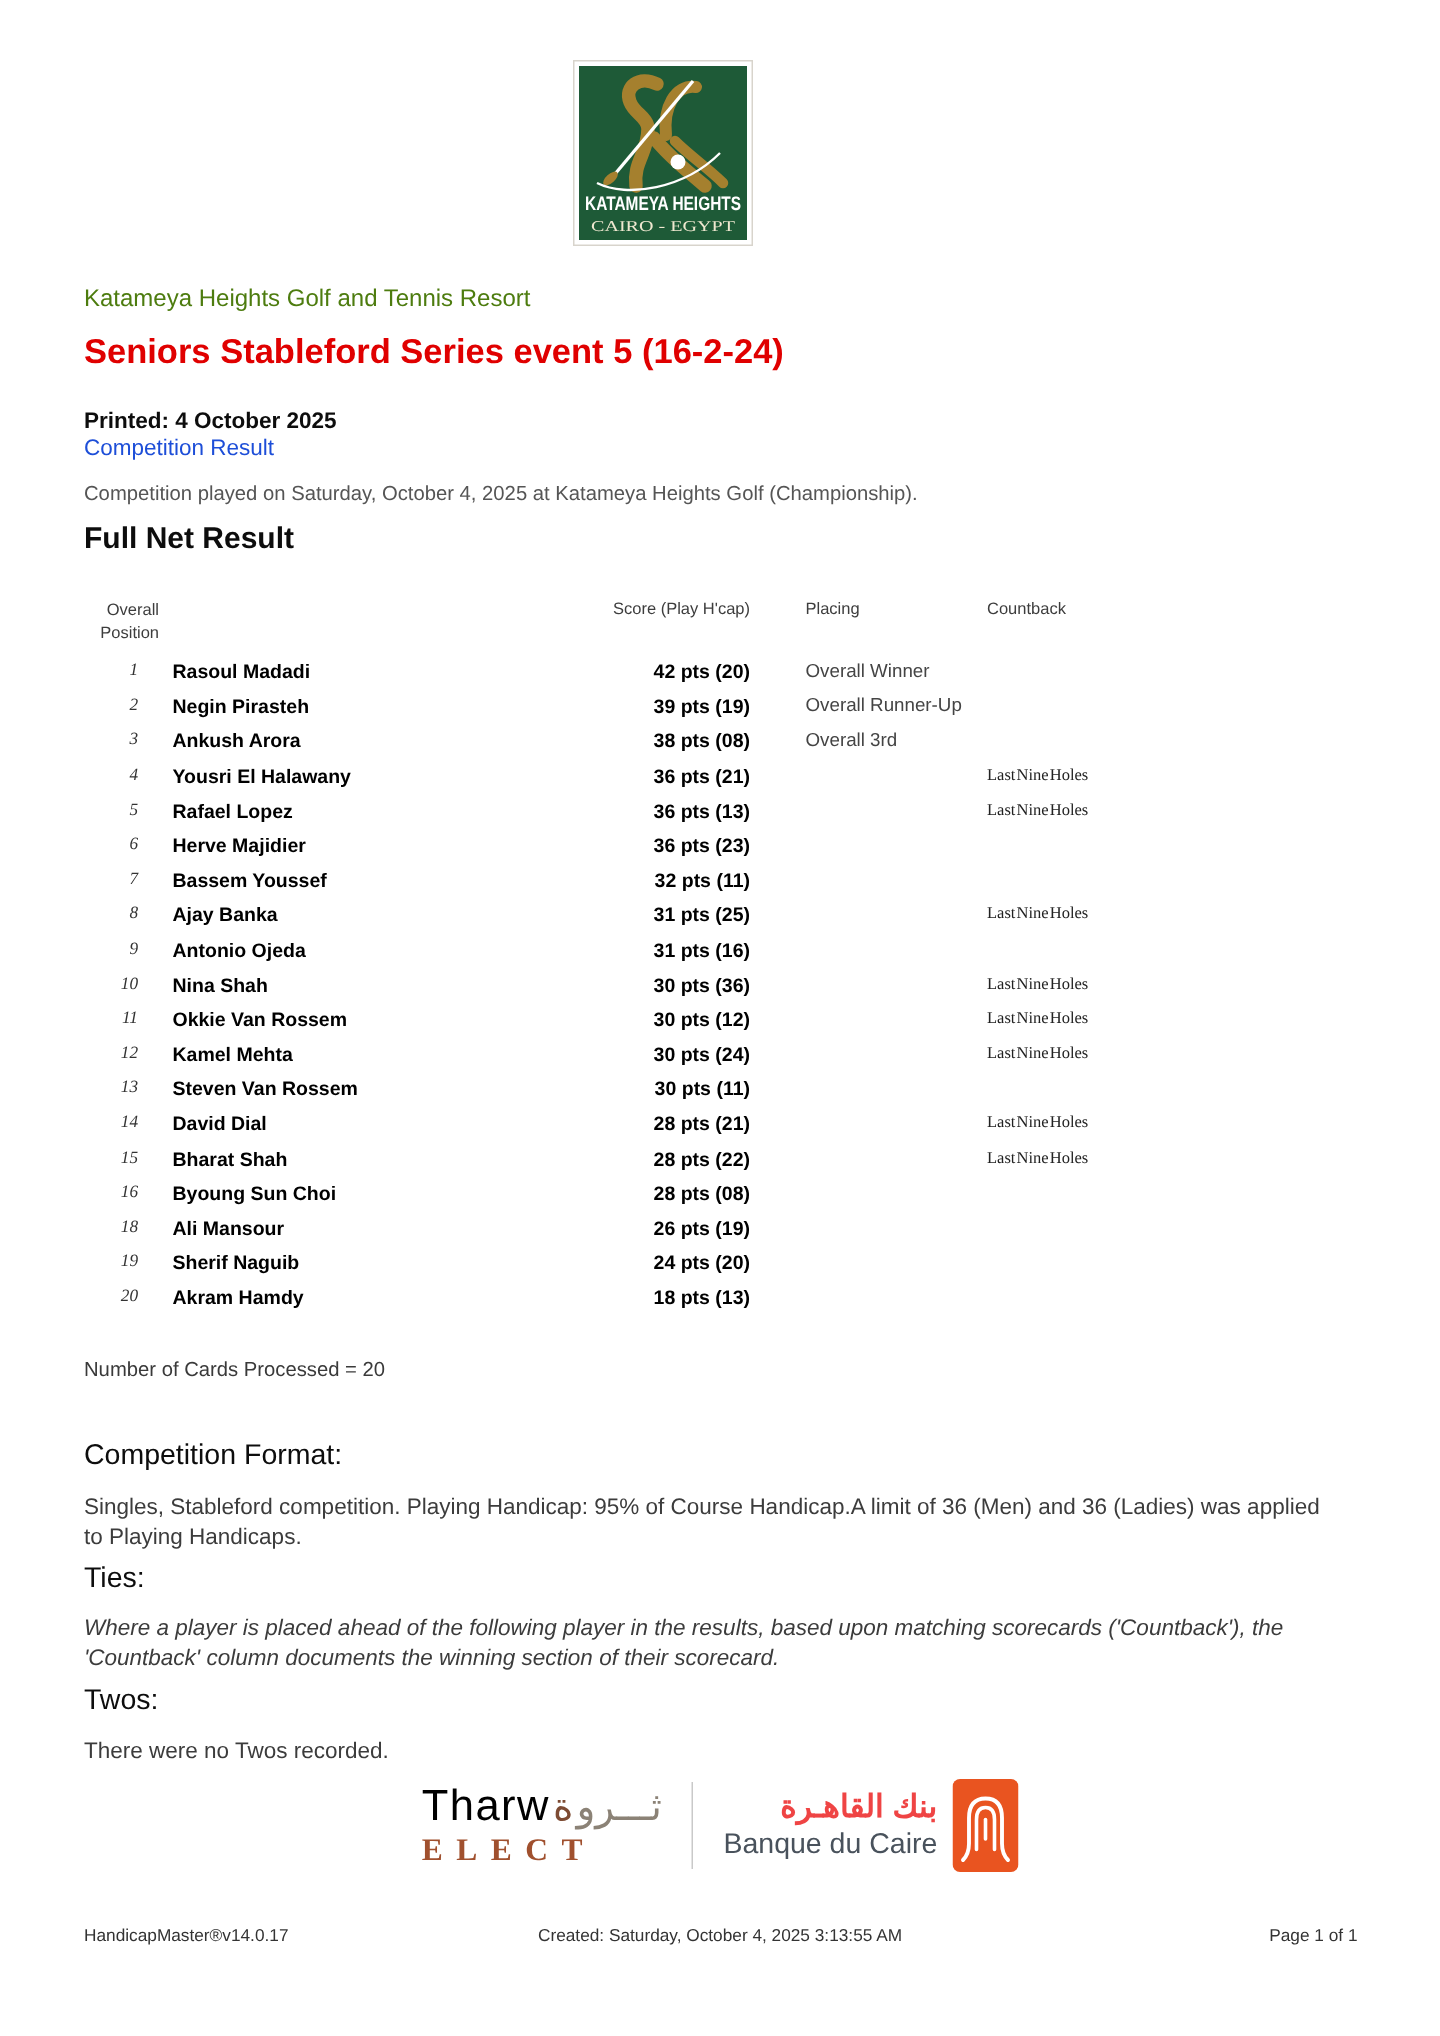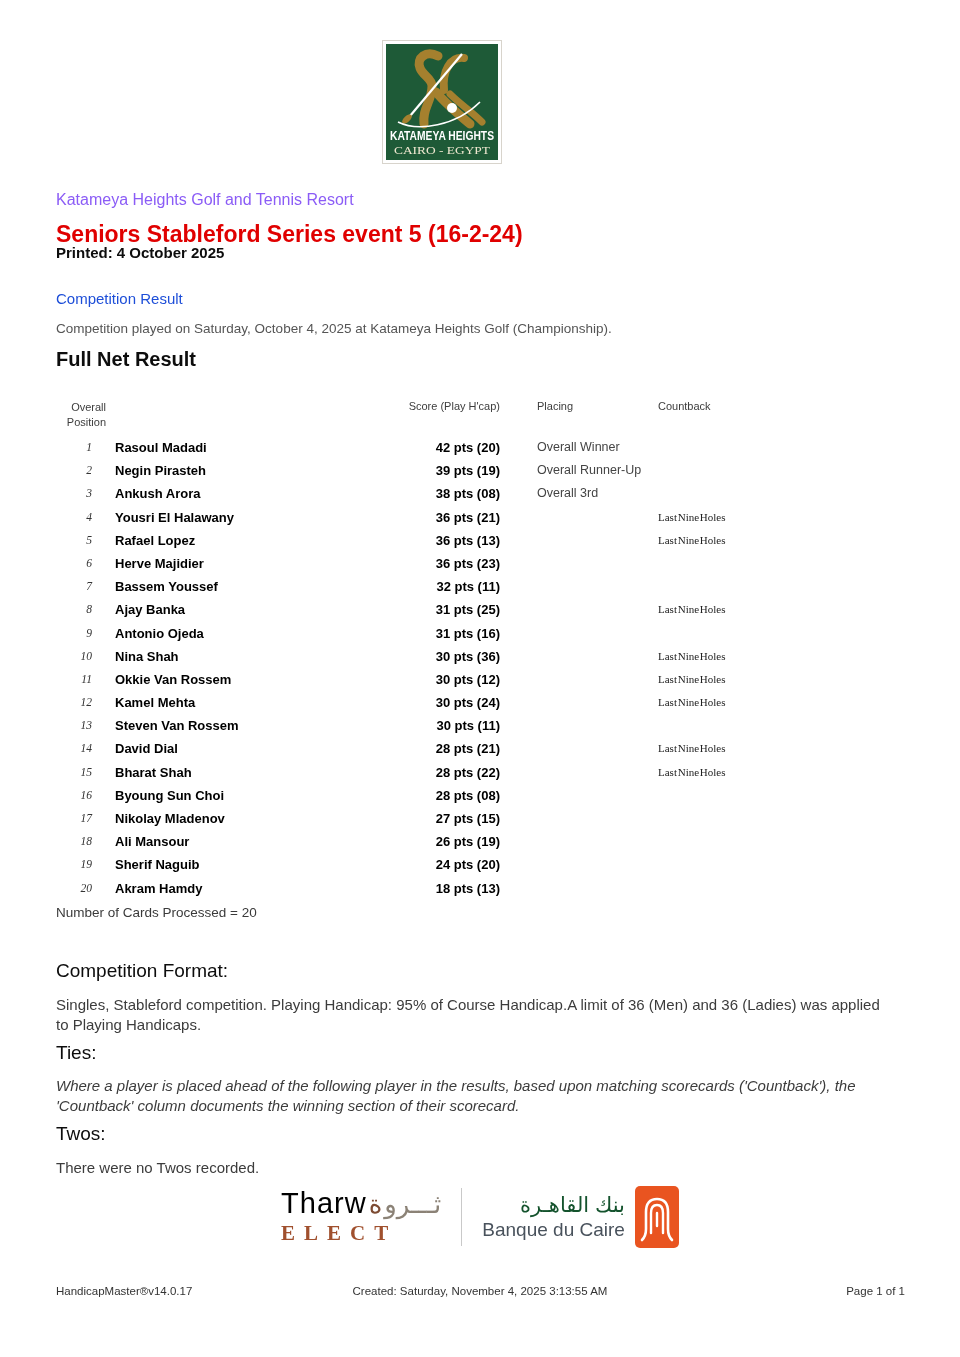--- a/index.html
+++ b/index.html
@@ -9,23 +9,23 @@
     background:#ffffff; overflow:hidden;
     font-family:"Liberation Sans", sans-serif; color:#111;
   }
   
   .logo-frame {
     position:absolute; left:382px; top:40px; width:120px; height:124px;
     border:1px solid #d8d4cc; background:#fff; padding:3px;
   }
   .logo-frame svg { display:block; width:112px; height:116px; }
   
-  .resort-line  { position:absolute; left:56px; top:191px; font-size:16px; color:#8b5cf6; }
+  .resort-line  { position:absolute; left:56px; top:191px; font-size:16px; color:#4d7c0f; }
   .event-title  { position:absolute; left:56px; top:221px; font-size:23px; font-weight:bold; color:#e00000; }
-  .printed-line { position:absolute; left:56px; top:244px; font-size:15px; font-weight:bold; color:#0d0d0d; }
+  .printed-line { position:absolute; left:56px; top:272px; font-size:15px; font-weight:bold; color:#0d0d0d; }
   .comp-result  { position:absolute; left:56px; top:290px; font-size:15px; color:#1d4ed8; }
   .played-line  { position:absolute; left:56px; top:321px; font-size:13.5px; color:#555; }
   .full-net     { position:absolute; left:56px; top:348px; font-size:20px; font-weight:bold; color:#0d0d0d; }
   
   .results { position:absolute; left:0; top:398px; width:960px; }
   .thead { position:relative; height:38px; font-size:11px; color:#3d3d3d; }
   .th-pos { position:absolute; left:56px; width:50px; text-align:right; top:2px; line-height:15px; }
   .th-score { position:absolute; left:358px; width:142px; text-align:right; top:2px; }
   .th-placing { position:absolute; left:537px; top:2px; }
   .th-countback { position:absolute; left:658px; top:2px; }
@@ -50,21 +50,21 @@
   .tharwa { display:flex; flex-direction:column; }
   .tharwa-top { display:flex; align-items:baseline; line-height:30px; }
   .tharwa-latin { font-size:29px; color:#000000; letter-spacing:1px; }
   .tharwa-waw   { font-size:26px; color:#7d4b33; margin-left:2px; }
   .tharwa-arabic{ font-size:26px; color:#8b8276; margin-left:2px; }
   .tharwa-sub { font-family:"Liberation Serif", serif; font-size:21px; font-weight:bold;
                 color:#a0502e; letter-spacing:9px; margin-top:2px; }
   .sp-divider { width:1px; height:58px; background:#c9c9c9; }
   .banque { display:flex; align-items:center; gap:10px; }
   .banque-text { display:flex; flex-direction:column; align-items:flex-end; }
-  .banque-arabic { font-size:21px; font-weight:normal; color:#14532d; line-height:26px; }
+  .banque-arabic { font-size:21px; font-weight:bold; color:#ef4444; line-height:26px; }
   .banque-latin  { font-size:19px; color:#49525c; line-height:24px; }
   .banque-icon svg { display:block; }
   
   .footer { position:absolute; left:0; right:0; top:1285px; height:16px; font-size:11.5px; color:#333; }
   .footer-left   { position:absolute; left:56px; }
   .footer-center { position:absolute; left:0; right:0; text-align:center; }
   .footer-right  { position:absolute; right:55px; }
 </style>
 </head>
 <body>
@@ -214,27 +214,20 @@
           <div class="cell c-countback">Last Nine Holes</div>
         </div>
         <div class="trow">
           <div class="cell c-pos">16</div>
           <div class="cell c-name">Byoung Sun Choi</div>
           <div class="cell c-score">28 pts (08)</div>
           <div class="cell c-placing"></div>
           <div class="cell c-countback"></div>
         </div>
         <div class="trow">
-          <div class="cell c-pos">17</div>
-          <div class="cell c-name">Nikolay Mladenov</div>
-          <div class="cell c-score">27 pts (15)</div>
-          <div class="cell c-placing"></div>
-          <div class="cell c-countback"></div>
-        </div>
-        <div class="trow">
           <div class="cell c-pos">18</div>
           <div class="cell c-name">Ali Mansour</div>
           <div class="cell c-score">26 pts (19)</div>
           <div class="cell c-placing"></div>
           <div class="cell c-countback"></div>
         </div>
         <div class="trow">
           <div class="cell c-pos">19</div>
           <div class="cell c-name">Sherif Naguib</div>
           <div class="cell c-score">24 pts (20)</div>
@@ -279,18 +272,18 @@
           <rect x="0" y="0" width="44" height="62" rx="5" fill="#e95420"></rect>
           <path d="M7,54 Q11,50 11,43 L11,26 Q11,13 22,13 Q33,13 33,26 L33,43 Q33,50 37,54" stroke="#ffffff" stroke-width="2.6" fill="none" stroke-linecap="round"></path>
           <path d="M16,47 L16,27 Q16,19 22,19 Q28,19 28,27 L28,47" stroke="#ffffff" stroke-width="2.4" fill="none" stroke-linecap="round"></path>
           <path d="M22,40 L22,27" stroke="#ffffff" stroke-width="2.4" fill="none" stroke-linecap="round"></path>
         </svg>
       </div>
     </div>
   </div>
 
   <div class="footer">
-    <span class="footer-center">Created: Saturday, November 4, 2025 3:13:55 AM</span>
+    <span class="footer-center">Created: Saturday, October 4, 2025 3:13:55 AM</span>
     <span class="footer-left">HandicapMaster®v14.0.17</span>
     <span class="footer-right">Page 1  of 1</span>
   </div>
 
 </div>
 
 </body></html>

